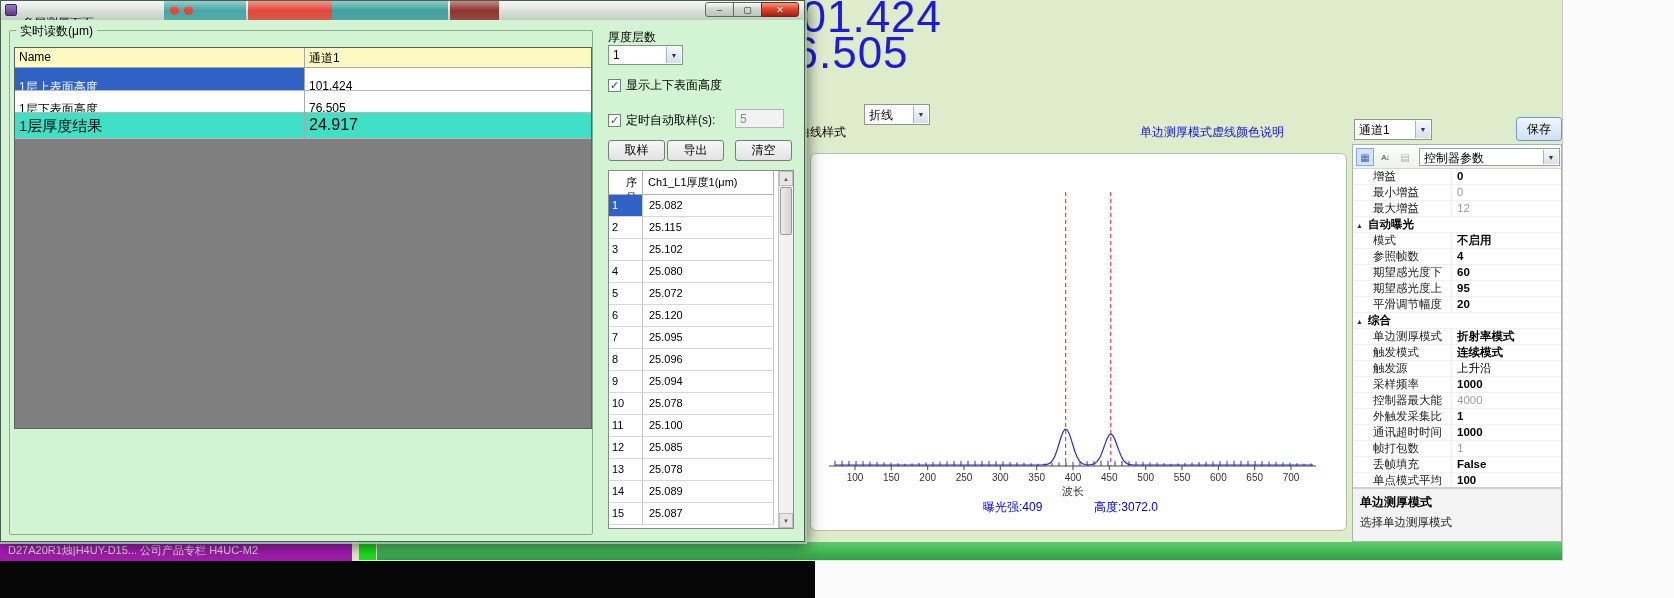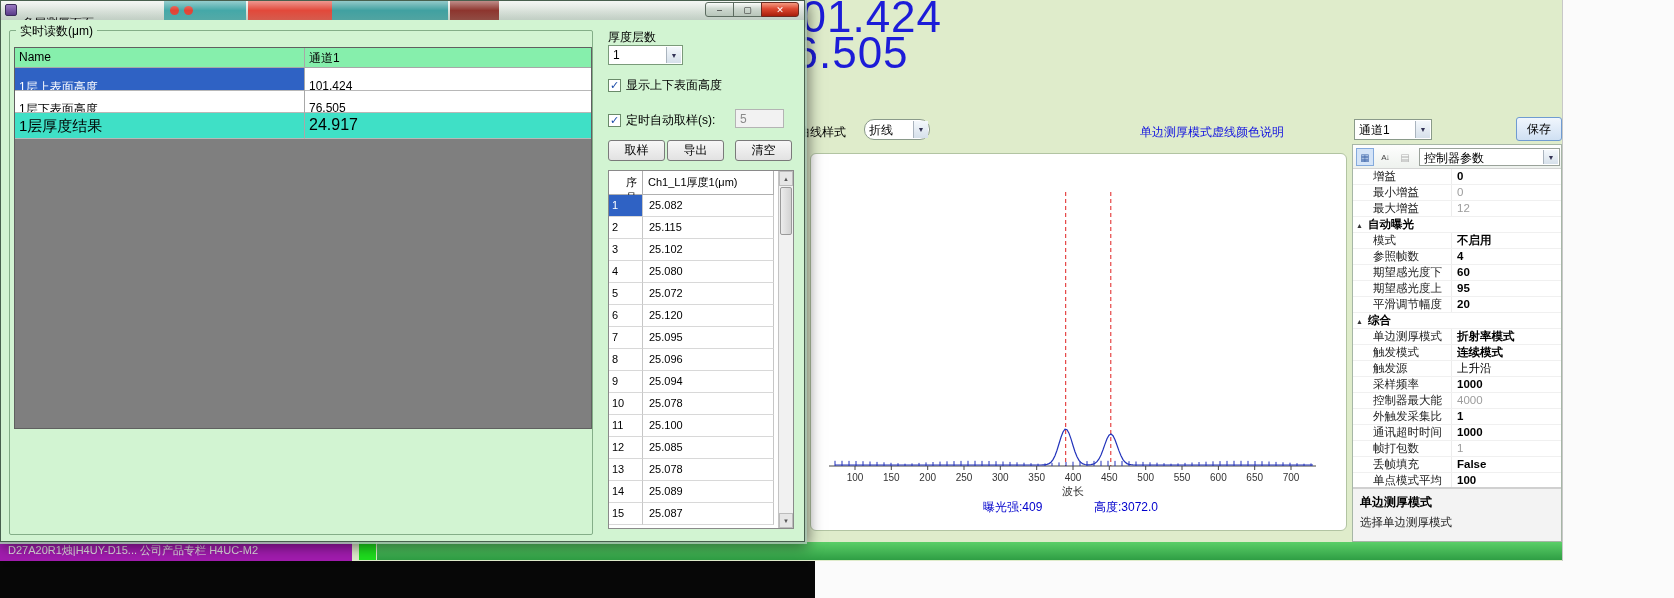--- a/index.html
+++ b/index.html
@@ -8,21 +8,21 @@
 
 
 #bg-right{position:absolute;left:1562px;top:0;width:112px;height:598px;background:#fbfbfb;border-left:1px solid #c8c8c8;}
 #big1,#big2{position:absolute;color:#1c1cd8;font-size:44px;line-height:44px;letter-spacing:1px;white-space:nowrap;}
 #big1{left:776px;top:-5px;}
 #big2{left:768px;top:31px;}
 #curve-style-label{position:absolute;left:798px;top:124px;}
 .combo{position:absolute;background:#fff;border:1px solid #8a9a8a;}
 .combo .ct{position:absolute;left:4px;top:2px;white-space:nowrap;}
 .combo .ca{position:absolute;right:1px;top:1px;bottom:1px;width:15px;background:linear-gradient(#f4f8fc,#d6e0ea);border-left:1px solid #aab4be;font-size:7px;color:#335;display:flex;align-items:center;justify-content:center;}
-#curve-style-combo{left:864px;top:119px;width:66px;height:21px;border-radius:10px;}
+#curve-style-combo{left:864px;top:104px;width:66px;height:21px;}
 #channel-combo{left:1354px;top:119px;width:78px;height:21px;}
 #legend-link{position:absolute;left:1140px;top:124px;color:#1212e0;}
 #save-btn{position:absolute;left:1516px;top:117px;width:46px;height:24px;background:linear-gradient(#f0f6fd,#cfe0f3);border:1px solid #6f9bd1;border-radius:3px;text-align:center;line-height:22px;}
 #chart-panel{position:absolute;left:810px;top:153px;width:537px;height:378px;background:#fff;border:1px solid #b2c4a2;border-radius:6px;}
 #chart-svg{position:absolute;left:0;top:0;}
 #intensity-text,#height-text{position:absolute;top:345px;color:#0000cc;white-space:nowrap;}
 #intensity-text{left:172px;}
 #height-text{left:283px;}
 
 
@@ -71,21 +71,21 @@
 #cap-btns{position:absolute;right:5px;top:1px;display:flex;}
 .cap{width:29px;height:15px;border:1px solid #5c6c60;background:linear-gradient(#fbfdfb,#cdd8cf 45%,#b8c6ba);display:flex;align-items:center;justify-content:center;font-size:9px;color:#222;margin-left:-1px;}
 .cap:first-child{border-radius:3px 0 0 3px;}
 .cap-close{width:38px;background:linear-gradient(#f49a80,#dc4830 45%,#a81e0c);color:#fff;border-radius:0 3px 3px 0;border-color:#6a2a20;}
 #client{position:absolute;left:0;top:19px;right:0;bottom:0;}
 
 
 #readings-group{position:absolute;left:8px;top:10px;width:584px;height:505px;border:1px solid #84ae88;border-radius:2px;}
 #readings-group-label{position:absolute;left:6px;top:-8px;background:#d2f4d2;padding:0 4px;}
 #readings-table{position:absolute;left:4px;top:16px;width:578px;height:382px;background:#7f7f7f;border:1px solid #606060;}
-.r-header{display:flex;height:20px;background:#86efac;}
+.r-header{display:flex;height:20px;background:#fef9c3;}
 .r-hname{width:290px;border-right:1px solid #a8a8a8;border-bottom:1px solid #a8a8a8;padding:2px 4px;}
 .r-hval{flex:1;border-bottom:1px solid #a8a8a8;padding:2px 4px;}
 .r-row{display:flex;height:22px;background:#fff;}
 .r-row.hl{height:27px;background:#3fe0c6;}
 .r-cell{padding:11px 4px;white-space:nowrap;overflow:hidden;}
 .r-name{width:290px;border-right:1px solid #a8a8a8;border-bottom:1px solid #b8b8b8;}
 .r-name.sel{background:#2f62c4;color:#fff;}
 .r-val{flex:1;border-bottom:1px solid #b8b8b8;}
 .r-row.hl .r-name{font-size:15px;padding-top:5px;background:transparent;color:#000;}
 .r-row.hl .r-val{font-size:16px;padding-top:4px;}

